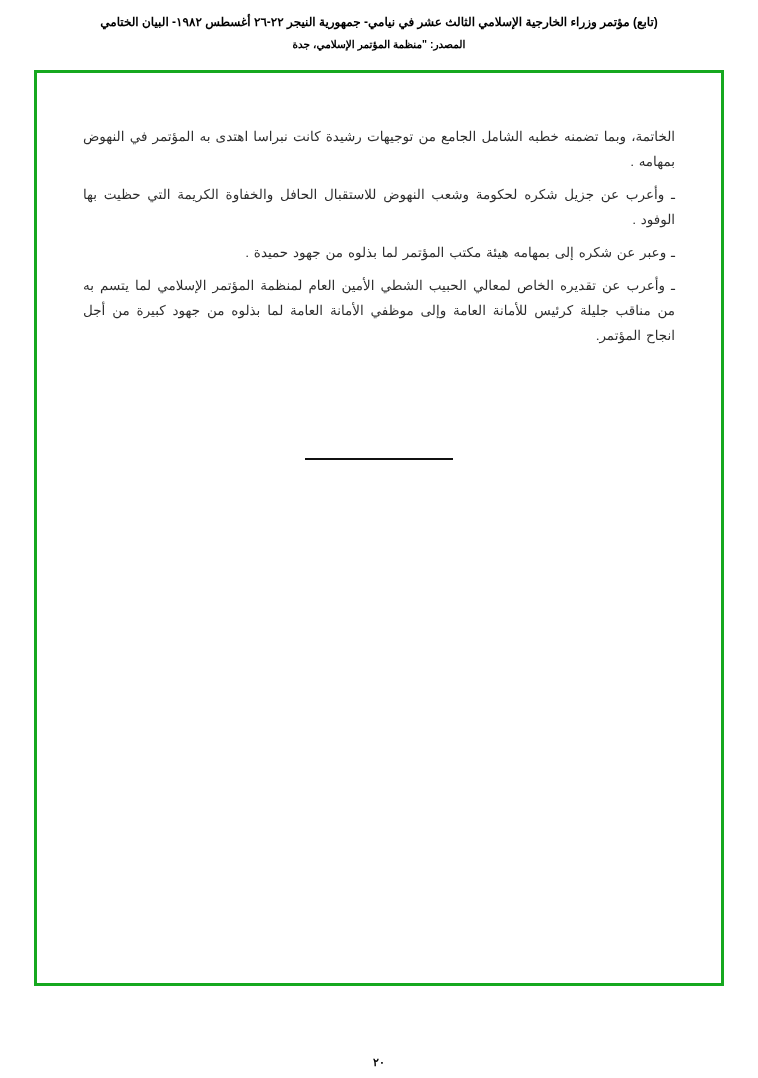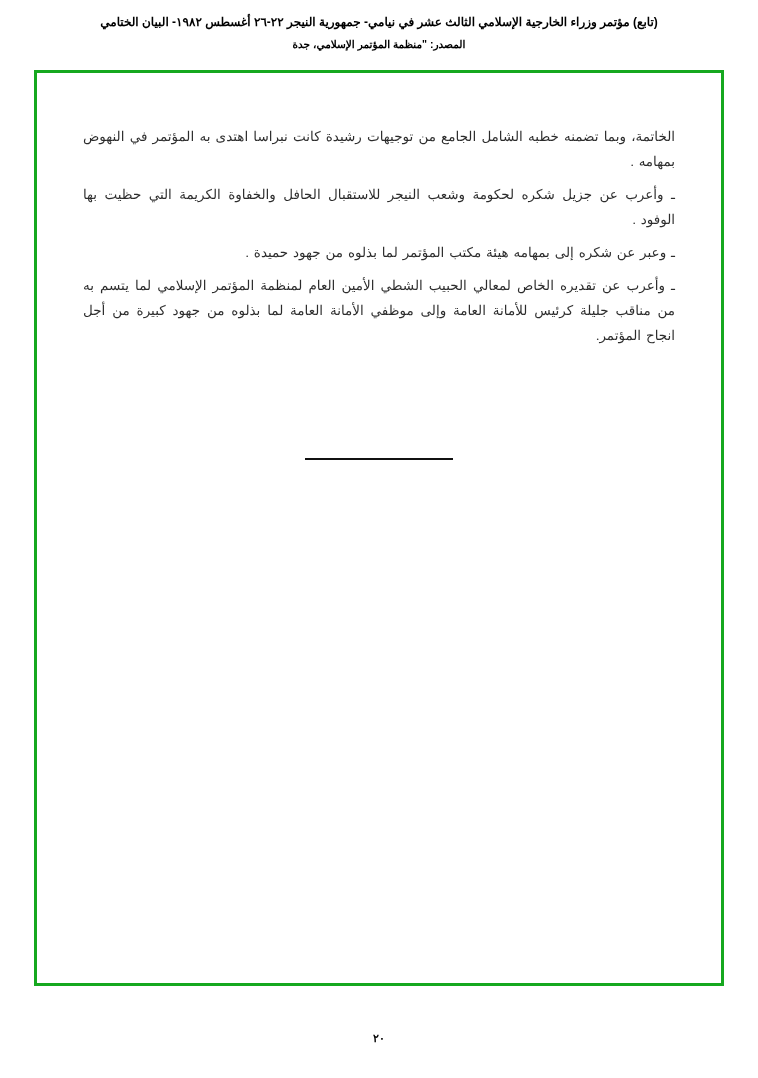--- a/index.html
+++ b/index.html
@@ -93,21 +93,21 @@
   }
   .separator {
     width: 148px;
     height: 2px;
     background: #111111;
   }
 
   
   .footer {
     position: absolute;
-    bottom: 32px;
+    bottom: 8px;
     left: 0;
     right: 0;
     text-align: center;
   }
   .page-number {
     font-family: "Liberation Sans", sans-serif;
     font-weight: bold;
     font-size: 11px;
     color: #000000;
     direction: rtl;
@@ -120,21 +120,21 @@
 
   <div class="header">
     <div class="header-title">(تابع) مؤتمر وزراء الخارجية الإسلامي الثالث عشر في نيامي- جمهورية النيجر ٢٢-٢٦ أغسطس ١٩٨٢- البيان الختامي</div>
     <div class="header-source">المصدر: "منظمة المؤتمر الإسلامي، جدة</div>
   </div>
 
   <div class="frame">
 
     <div class="content">
       <p class="para">الخاتمة، وبما تضمنه خطبه الشامل الجامع من توجيهات رشيدة كانت نبراسا اهتدى به المؤتمر في النهوض بمهامه .</p>
-      <p class="para">ـ وأعرب عن جزيل شكره لحكومة وشعب النيجر للاستقبال الحافل والخفاوة الكريمة التي حظيت بها الوفود .</p>
+      <p class="para">ـ وأعرب عن جزيل شكره لحكومة وشعب النهوض للاستقبال الحافل والخفاوة الكريمة التي حظيت بها الوفود .</p>
       <p class="para">ـ وعبر عن شكره إلى بمهامه هيئة مكتب المؤتمر لما بذلوه من جهود حميدة .</p>
       <p class="para">ـ وأعرب عن تقديره الخاص لمعالي الحبيب الشطي الأمين العام لمنظمة المؤتمر الإسلامي لما يتسم به من مناقب جليلة كرئيس للأمانة العامة وإلى موظفي الأمانة العامة لما بذلوه من جهود كبيرة من أجل انجاح المؤتمر.</p>
     </div>
 
     <div class="separator-wrap">
       <div class="separator"></div>
     </div>
 
   </div>
 

